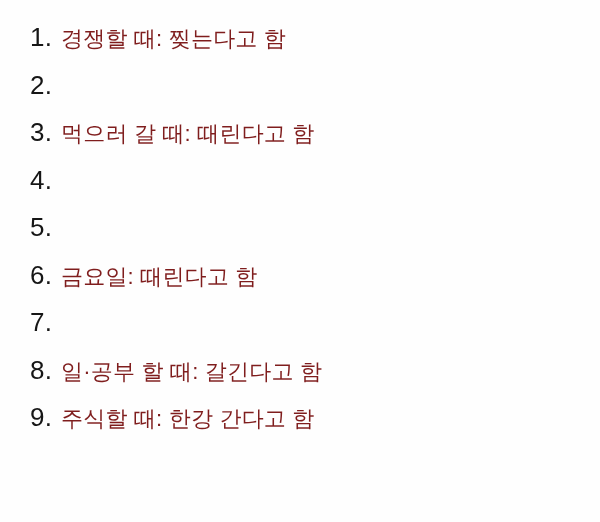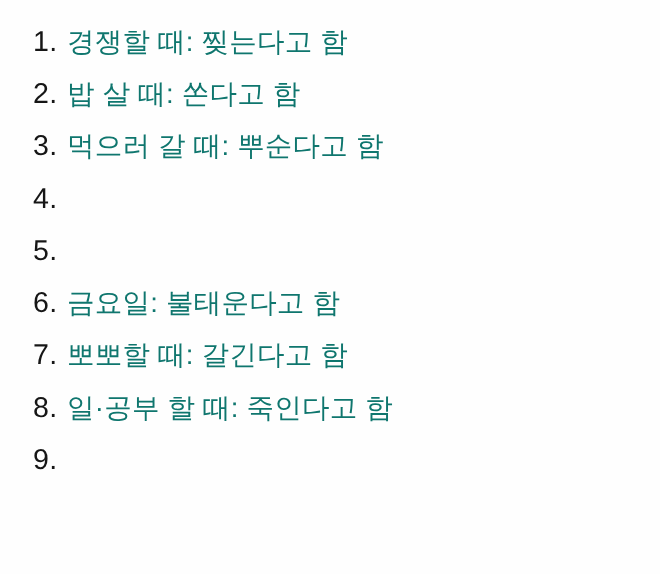--- a/index.html
+++ b/index.html
@@ -36,56 +36,55 @@
     line-height: 47.5px;
     letter-spacing: 0.2px;
     white-space: nowrap;
   }
   .item-number {
     min-width: 31px;
     font-size: 26px;
     color: #161616;
   }
   .item-text {
-    font-size: 25px;
-    color: #0f766e;
+    font-size: 22px;
+    color: #7f1d1d;
   }
 </style>
 </head>
 <body>
 
 <div class="page">
   <ol class="list">
     <li class="list-item">
       <span class="item-number">1.</span>
       <span class="item-text">경쟁할 때: 찢는다고 함</span>
     </li>
     <li class="list-item">
       <span class="item-number">2.</span>
-      <span class="item-text">밥 살 때: 쏜다고 함</span>
     </li>
     <li class="list-item">
       <span class="item-number">3.</span>
-      <span class="item-text">먹으러 갈 때: 뿌순다고 함</span>
+      <span class="item-text">먹으러 갈 때: 때린다고 함</span>
     </li>
     <li class="list-item">
       <span class="item-number">4.</span>
     </li>
     <li class="list-item">
       <span class="item-number">5.</span>
     </li>
     <li class="list-item">
       <span class="item-number">6.</span>
-      <span class="item-text">금요일: 불태운다고 함</span>
+      <span class="item-text">금요일: 때린다고 함</span>
     </li>
     <li class="list-item">
       <span class="item-number">7.</span>
-      <span class="item-text">뽀뽀할 때: 갈긴다고 함</span>
     </li>
     <li class="list-item">
       <span class="item-number">8.</span>
-      <span class="item-text">일·공부 할 때: 죽인다고 함</span>
+      <span class="item-text">일·공부 할 때: 갈긴다고 함</span>
     </li>
     <li class="list-item">
       <span class="item-number">9.</span>
+      <span class="item-text">주식할 때: 한강 간다고 함</span>
     </li>
   </ol>
 </div>
 
 </body></html>

